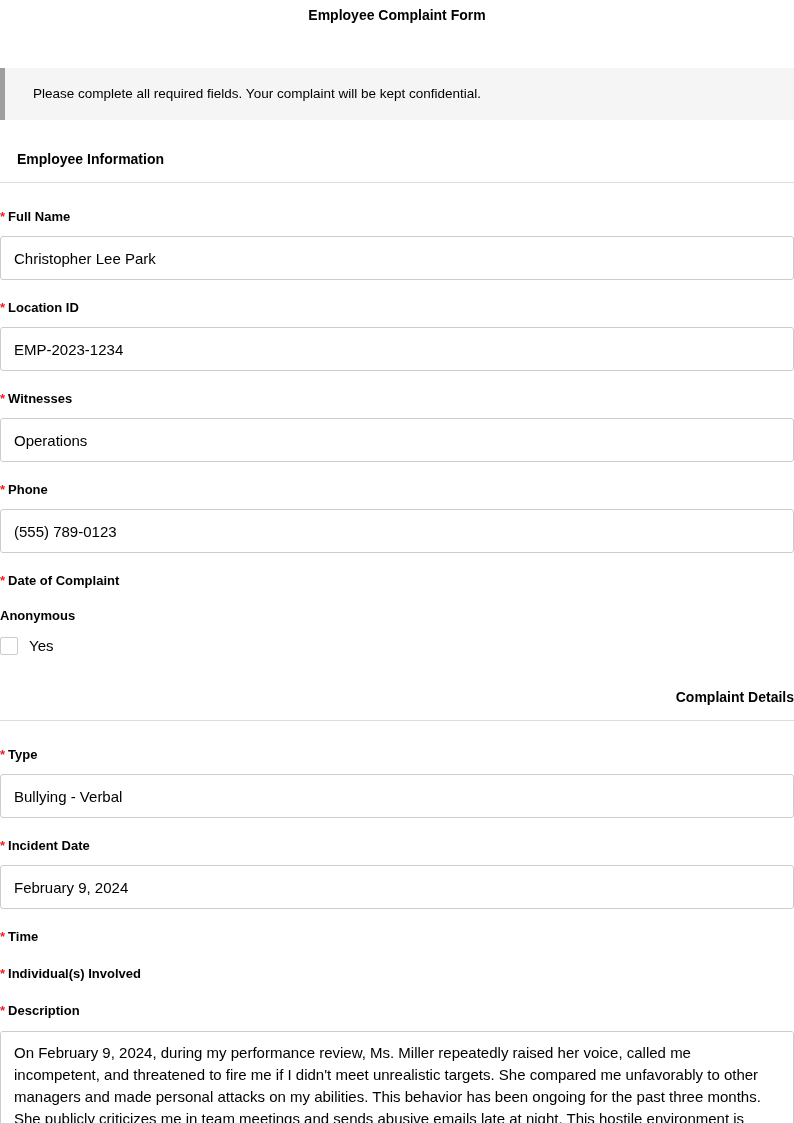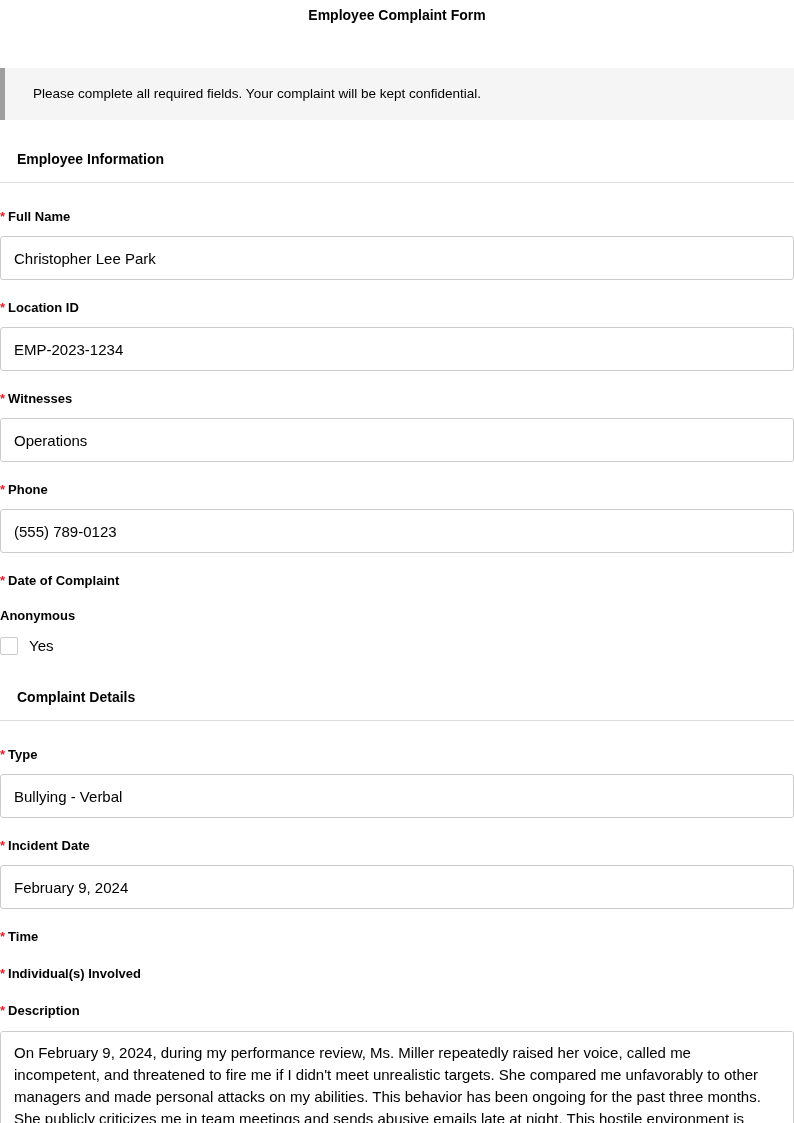--- a/index.html
+++ b/index.html
@@ -33,21 +33,21 @@
 
   .section-heading {
     font-size: 14px;
     line-height: 19px;
     font-weight: bold;
     margin: 30px 0 0 0;
     padding-bottom: 13px;
     border-bottom: 1px solid #dddddd;
     padding-left: 17px;
   }
-  .section-heading.second { margin-top: 33px; }
+  .section-heading.second { margin-top: 33px; text-align: right; }
 
   .form-grid {
     display: grid;
     grid-template-columns: 1fr;
     column-gap: 41px;
     margin-top: 6px;
   }
   .field { margin-top: 20px; }
   .field.full { grid-column: 1 / -1; margin-top: 22px; }
 

